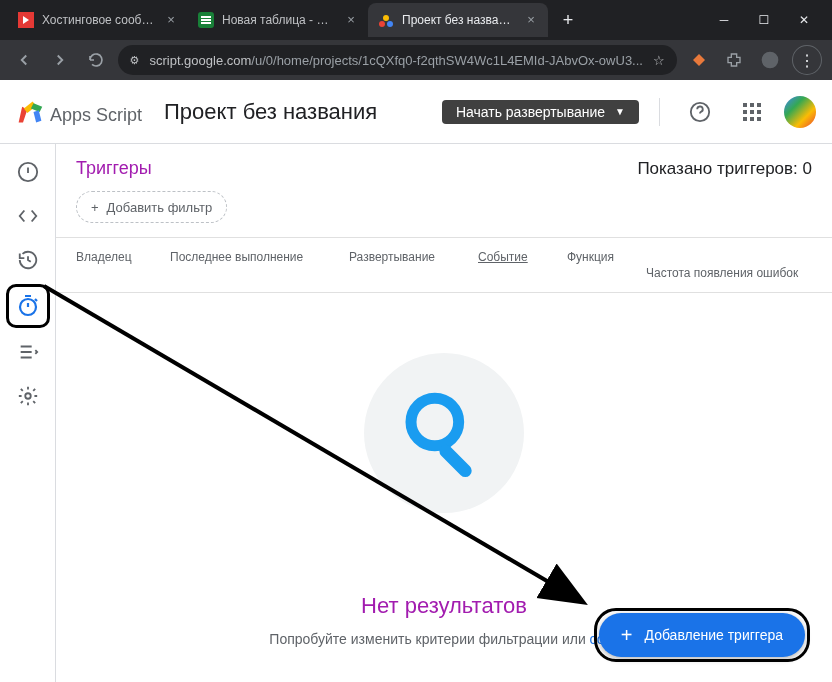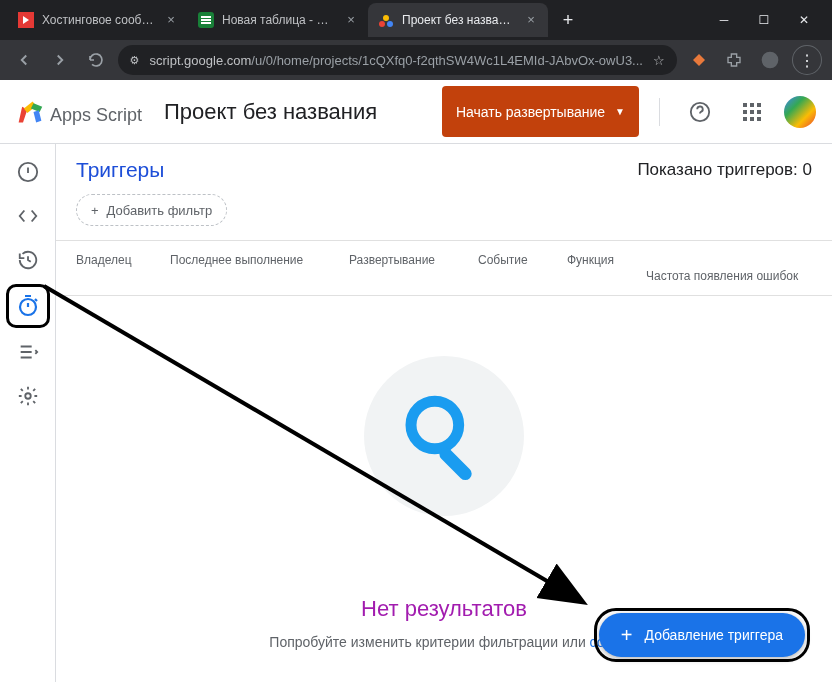--- a/index.html
+++ b/index.html
@@ -26,46 +26,46 @@
 .ext-icon { width: 28px; height: 28px; display: flex; align-items: center; justify-content: center; color: #9aa0a6; cursor: pointer; }
 .menu-btn { width: 30px; height: 30px; border: 1px solid #5f6368; border-radius: 50%; display: flex; align-items: center; justify-content: center; color: #e8eaed; cursor: pointer; }
 
 
 .app-header { height: 64px; border-bottom: 1px solid #dadce0; display: flex; align-items: center; padding: 0 16px; gap: 12px; background: #fff; }
 .logo { display: flex; align-items: flex-end; gap: 6px; }
 .logo-icon { width: 28px; height: 28px; }
 .logo-text { font-size: 18px; color: #5f6368; font-weight: 400; }
 .project-title { font-size: 22px; color: #202124; margin-left: 10px; }
 .spacer { flex: 1; }
-.deploy-btn { height: 51px; padding: 0 14px; background: #c2410c; color: #fff; border: none; border-radius: 4px; font-size: 14px; display: flex; align-items: center; gap: 10px; cursor: pointer; }
+.deploy-btn { height: 24px; padding: 0 14px; background: #404040; color: #fff; border: none; border-radius: 4px; font-size: 14px; display: flex; align-items: center; gap: 10px; cursor: pointer; }
 .deploy-btn .arrow { font-size: 10px; }
 .hdiv { width: 1px; height: 28px; background: #dadce0; margin: 0 8px; }
 .hicon { width: 40px; height: 40px; display: flex; align-items: center; justify-content: center; color: #5f6368; border-radius: 50%; cursor: pointer; }
 .apps-grid { display: grid; grid-template-columns: repeat(3,4px); grid-template-rows: repeat(3,4px); gap: 3px; }
 .apps-grid span { background: #5f6368; }
 .avatar { width: 32px; height: 32px; border-radius: 50%; background: linear-gradient(135deg,#4285f4,#34a853,#fbbc04,#ea4335); cursor: pointer; }
 
 
 .main { display: flex; height: 578px; }
 .sidebar { width: 56px; border-right: 1px solid #dadce0; display: flex; flex-direction: column; align-items: center; padding-top: 8px; gap: 4px; background: #fff; }
 .side-item { width: 40px; height: 40px; display: flex; align-items: center; justify-content: center; color: #5f6368; border-radius: 50%; cursor: pointer; }
 .side-item.highlighted { width: 44px; height: 44px; border: 3px solid #000; border-radius: 10px; color: #1a73e8; }
 
 .content { flex: 1; display: flex; flex-direction: column; background: #fff; overflow: hidden; }
 .page-header { display: flex; align-items: center; justify-content: space-between; padding: 14px 20px 8px; }
-.page-title { font-size: 21px; color: #1d4ed8; }
+.page-title { font-size: 18px; color: #a21caf; }
 .count { font-size: 17px; color: #202124; }
 .filter-row { padding: 4px 20px 14px; }
 .add-filter { height: 32px; padding: 0 14px; border: 1px dashed #bdc1c6; border-radius: 16px; background: #fff; color: #5f6368; font-size: 13px; display: inline-flex; align-items: center; gap: 8px; cursor: pointer; }
 
 .table-head { display: flex; padding: 12px 20px; border-top: 1px solid #e0e0e0; border-bottom: 1px solid #e0e0e0; font-size: 12px; color: #5f6368; gap: 4px; }
 .th1 { width: 90px; }
 .th2 { width: 175px; }
 .th3 { width: 125px; }
-.th4 { width: 85px; }
+.th4 { width: 85px; text-decoration: underline; }
 .th5 { width: 75px; }
 .th6 { flex: 1; margin-top: 16px; }
 
 .empty { flex: 1; display: flex; flex-direction: column; align-items: center; padding-top: 60px; }
 .circle-bg { width: 160px; height: 160px; background: #f1f3f4; border-radius: 50%; display: flex; align-items: center; justify-content: center; }
 .empty-title { margin-top: 80px; font-size: 22px; color: #a21caf; }
 .empty-sub { margin-top: 12px; font-size: 14px; color: #5f6368; }
 .empty-sub .link { color: #1a73e8; cursor: pointer; }
 
 

